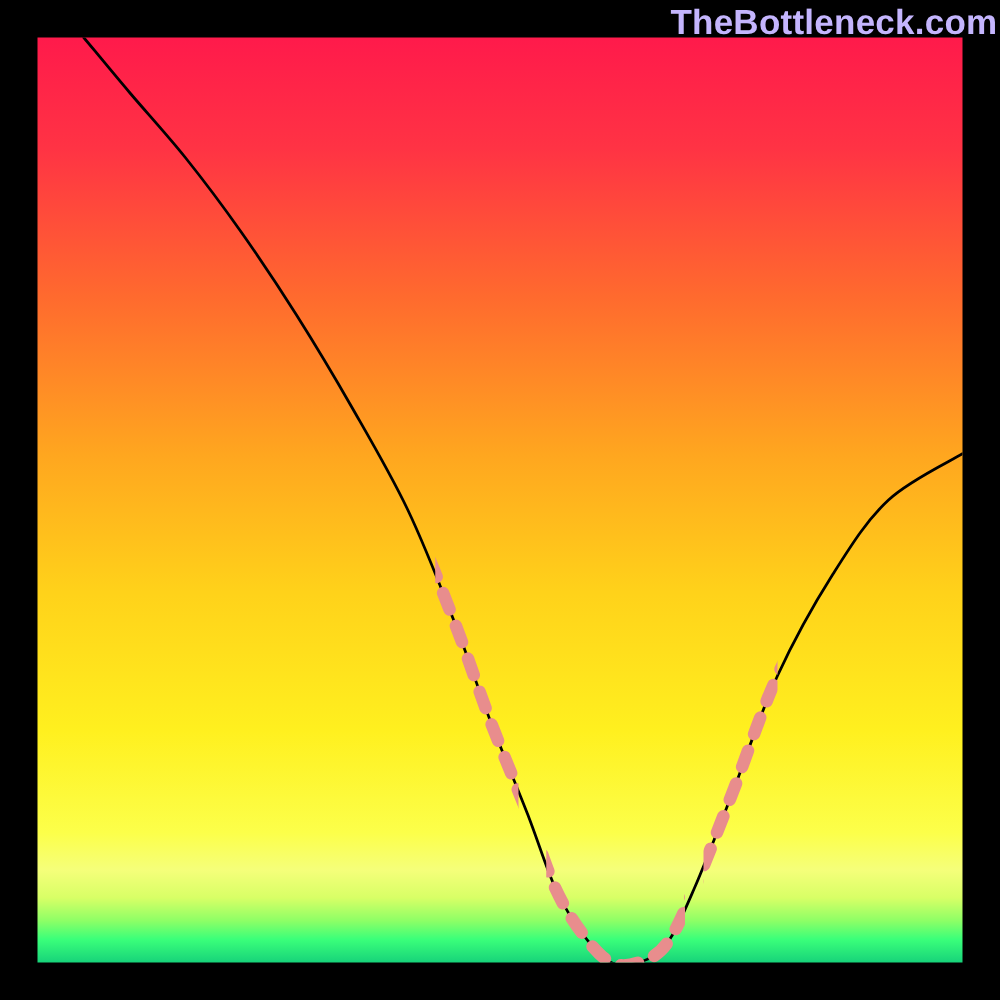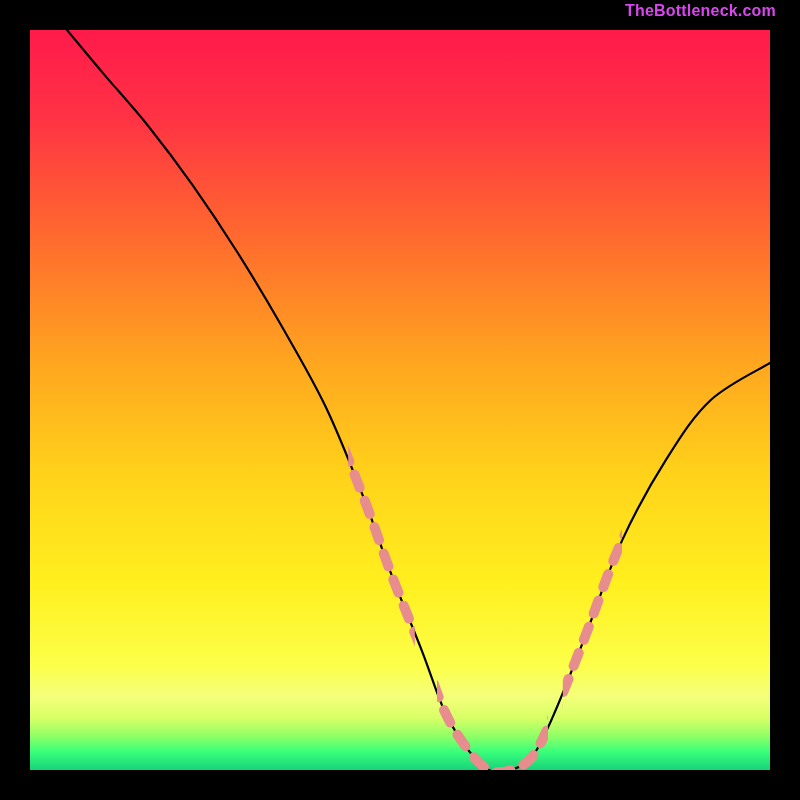--- a/index.html
+++ b/index.html
@@ -13,23 +13,23 @@
   }
   .stage {
     position: relative;
     width: 800px;
     height: 800px;
     background: #000;
   }
   .watermark {
     position: absolute;
     top: 2px;
-    right: 24px;
-    color: #d946ef;
-    font-size: 16px;
+    right: 2px;
+    color: #c4b5fd;
+    font-size: 28px;
     font-weight: 600;
     letter-spacing: 0.2px;
     user-select: none;
   }
   svg.plot {
     position: absolute;
     left: 0;
     top: 0;
     width: 800px;
     height: 800px;

